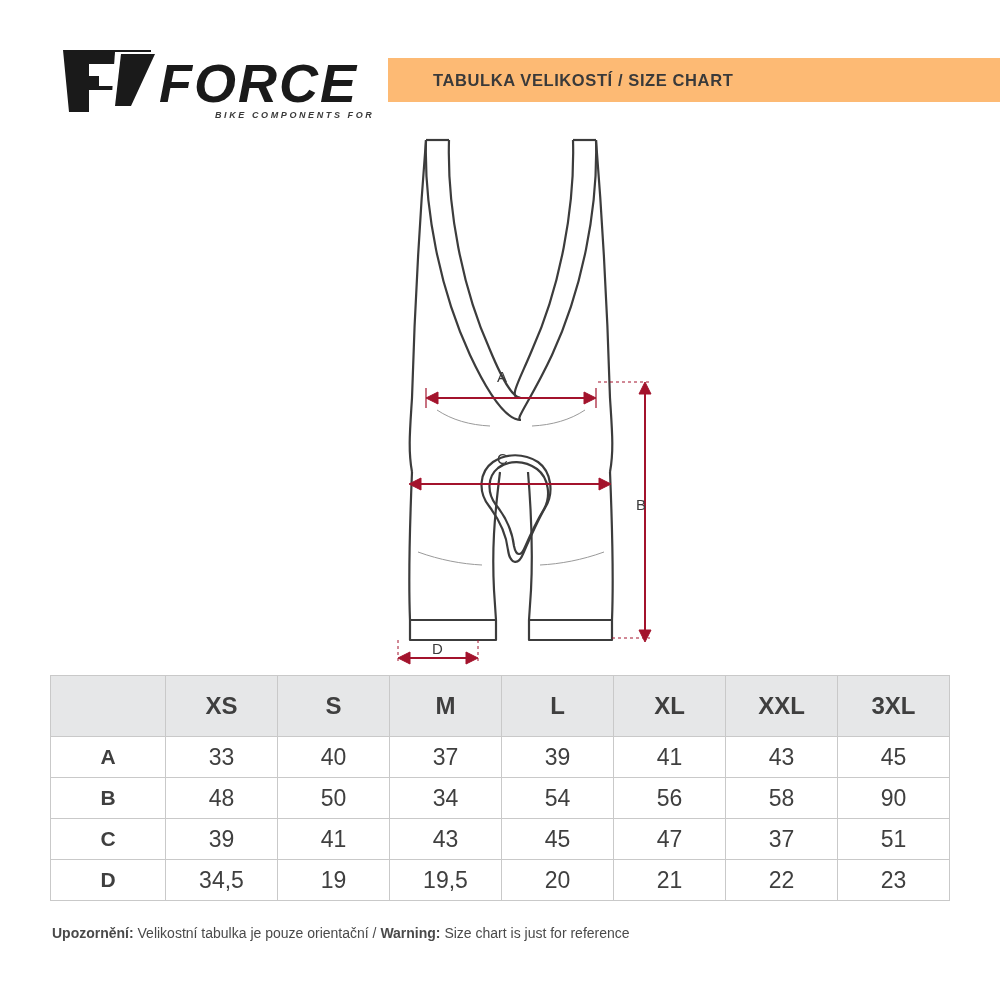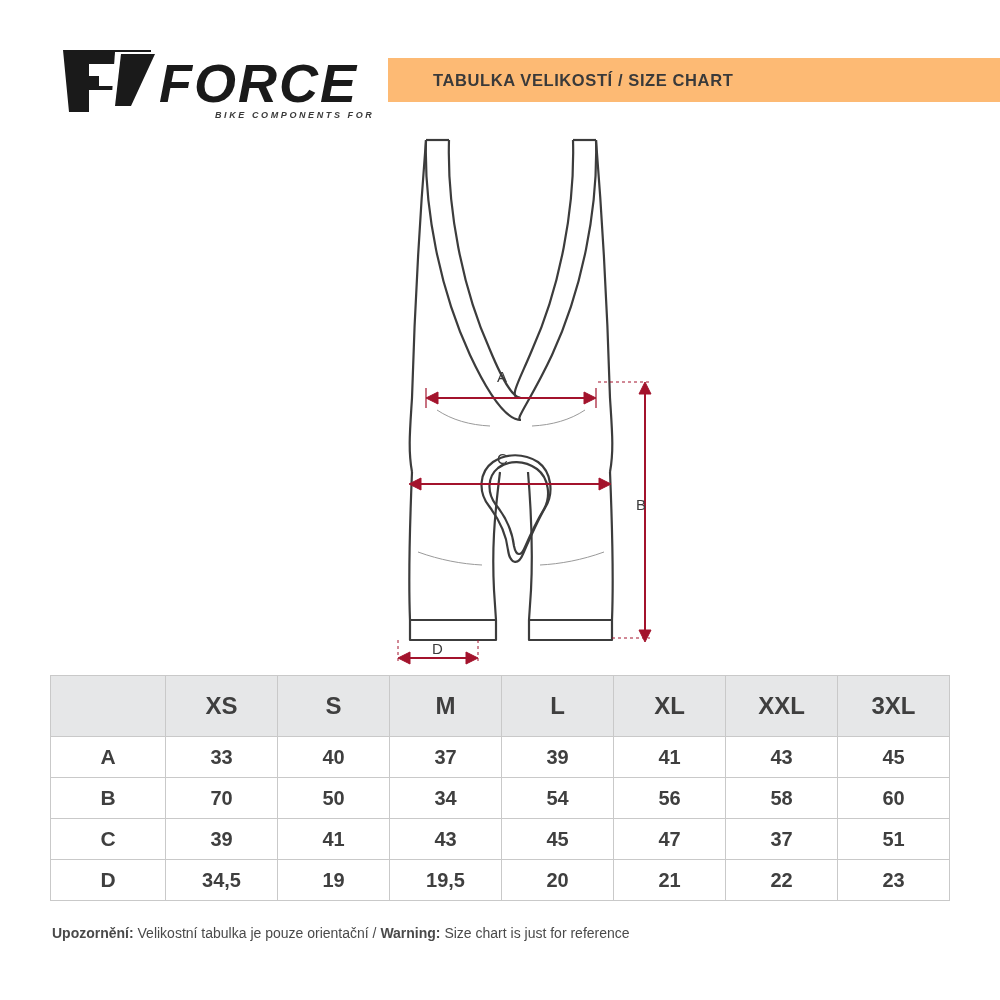--- a/index.html
+++ b/index.html
@@ -80,22 +80,22 @@
     height: 58px;
     font-size: 24px;
     font-weight: bold;
   }
   table.size-chart thead th.corner {
     width: 112px;
     background: #e6e7e8;
   }
   table.size-chart tbody td {
     height: 38px;
-    font-size: 20px;
-    font-weight: bold;
+    font-size: 23px;
+    font-weight: normal;
   }
   table.size-chart tbody td.rowhead {
     font-weight: bold;
     font-size: 21px;
     text-align: center;
   }
 
   
   .footnote {
     position: absolute;
@@ -241,27 +241,27 @@
         <td>33</td>
         <td>40</td>
         <td>37</td>
         <td>39</td>
         <td>41</td>
         <td>43</td>
         <td>45</td>
       </tr>
       <tr>
         <td class="rowhead">B</td>
-        <td>70</td>
+        <td>48</td>
         <td>50</td>
         <td>34</td>
         <td>54</td>
         <td>56</td>
         <td>58</td>
-        <td>60</td>
+        <td>90</td>
       </tr>
       <tr>
         <td class="rowhead">C</td>
         <td>39</td>
         <td>41</td>
         <td>43</td>
         <td>45</td>
         <td>47</td>
         <td>37</td>
         <td>51</td>

